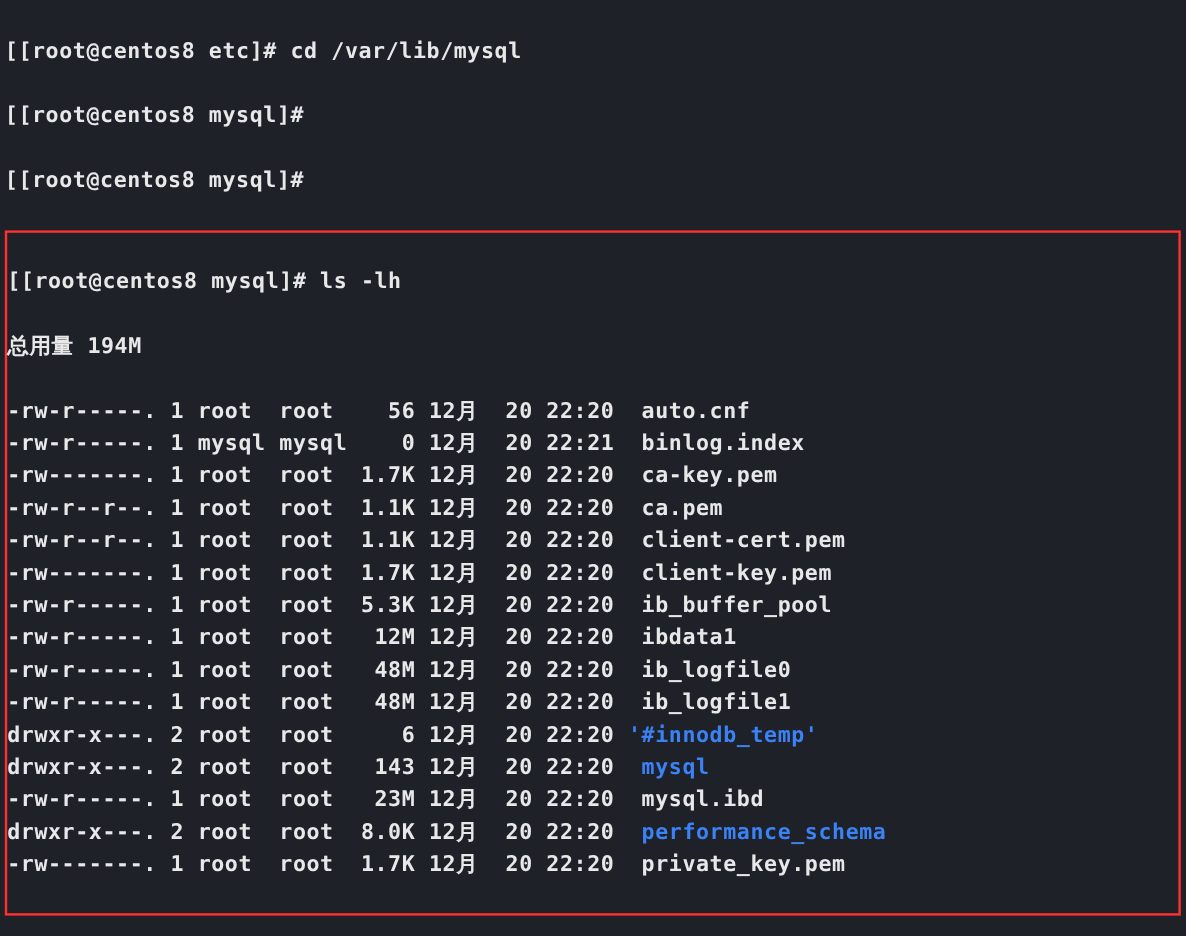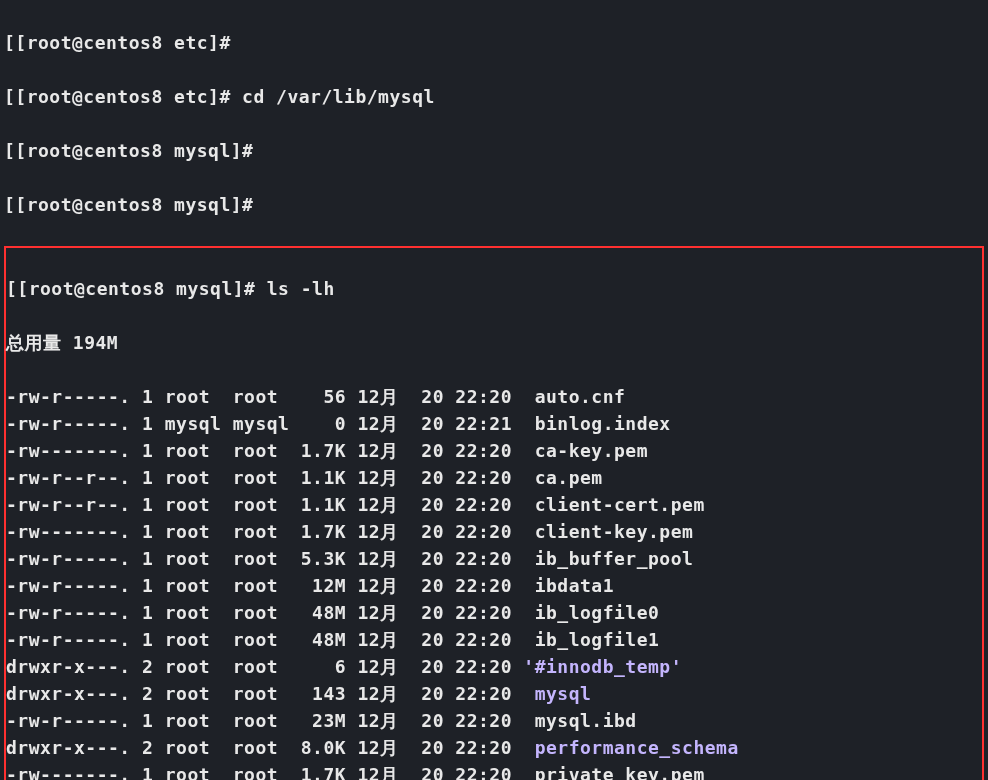--- a/index.html
+++ b/index.html
@@ -21,33 +21,32 @@
     .terminal {
       white-space: pre;
       font-weight: bold;
     }
     .red-box {
       border: 2px solid #ff3030;
       margin: 1px 0;
       padding: 0;
     }
     .blue {
-      color: #c4b5fd;
+      color: #3b82f6;
     }
     .line {
       display: block;
       white-space: pre;
       letter-spacing: 0.5px;
     }
   </style>
 </head>
 <body>
 
 <div class="terminal">
-<span class="line">[[root@centos8 etc]#</span>
 <span class="line">[[root@centos8 etc]# cd /var/lib/mysql</span>
 <span class="line">[[root@centos8 mysql]#</span>
 <span class="line">[[root@centos8 mysql]#</span>
 <div class="red-box">
 <span class="line">[[root@centos8 mysql]# ls -lh</span>
 <span class="line">总用量 194M</span>
 <div id="file-list"><span class="line"><span>-rw-r-----. 1 root  root    56 12月  20 22:20 </span><span> auto.cnf</span></span><span class="line"><span>-rw-r-----. 1 mysql mysql    0 12月  20 22:21 </span><span> binlog.index</span></span><span class="line"><span>-rw-------. 1 root  root  1.7K 12月  20 22:20 </span><span> ca-key.pem</span></span><span class="line"><span>-rw-r--r--. 1 root  root  1.1K 12月  20 22:20 </span><span> ca.pem</span></span><span class="line"><span>-rw-r--r--. 1 root  root  1.1K 12月  20 22:20 </span><span> client-cert.pem</span></span><span class="line"><span>-rw-------. 1 root  root  1.7K 12月  20 22:20 </span><span> client-key.pem</span></span><span class="line"><span>-rw-r-----. 1 root  root  5.3K 12月  20 22:20 </span><span> ib_buffer_pool</span></span><span class="line"><span>-rw-r-----. 1 root  root   12M 12月  20 22:20 </span><span> ibdata1</span></span><span class="line"><span>-rw-r-----. 1 root  root   48M 12月  20 22:20 </span><span> ib_logfile0</span></span><span class="line"><span>-rw-r-----. 1 root  root   48M 12月  20 22:20 </span><span> ib_logfile1</span></span><span class="line"><span>drwxr-x---. 2 root  root     6 12月  20 22:20 </span><span class="blue">'#innodb_temp'</span></span><span class="line"><span>drwxr-x---. 2 root  root   143 12月  20 22:20 </span><span class="blue"> mysql</span></span><span class="line"><span>-rw-r-----. 1 root  root   23M 12月  20 22:20 </span><span> mysql.ibd</span></span><span class="line"><span>drwxr-x---. 2 root  root  8.0K 12月  20 22:20 </span><span class="blue"> performance_schema</span></span><span class="line"><span>-rw-------. 1 root  root  1.7K 12月  20 22:20 </span><span> private_key.pem</span></span></div>
 </div>
 
 

